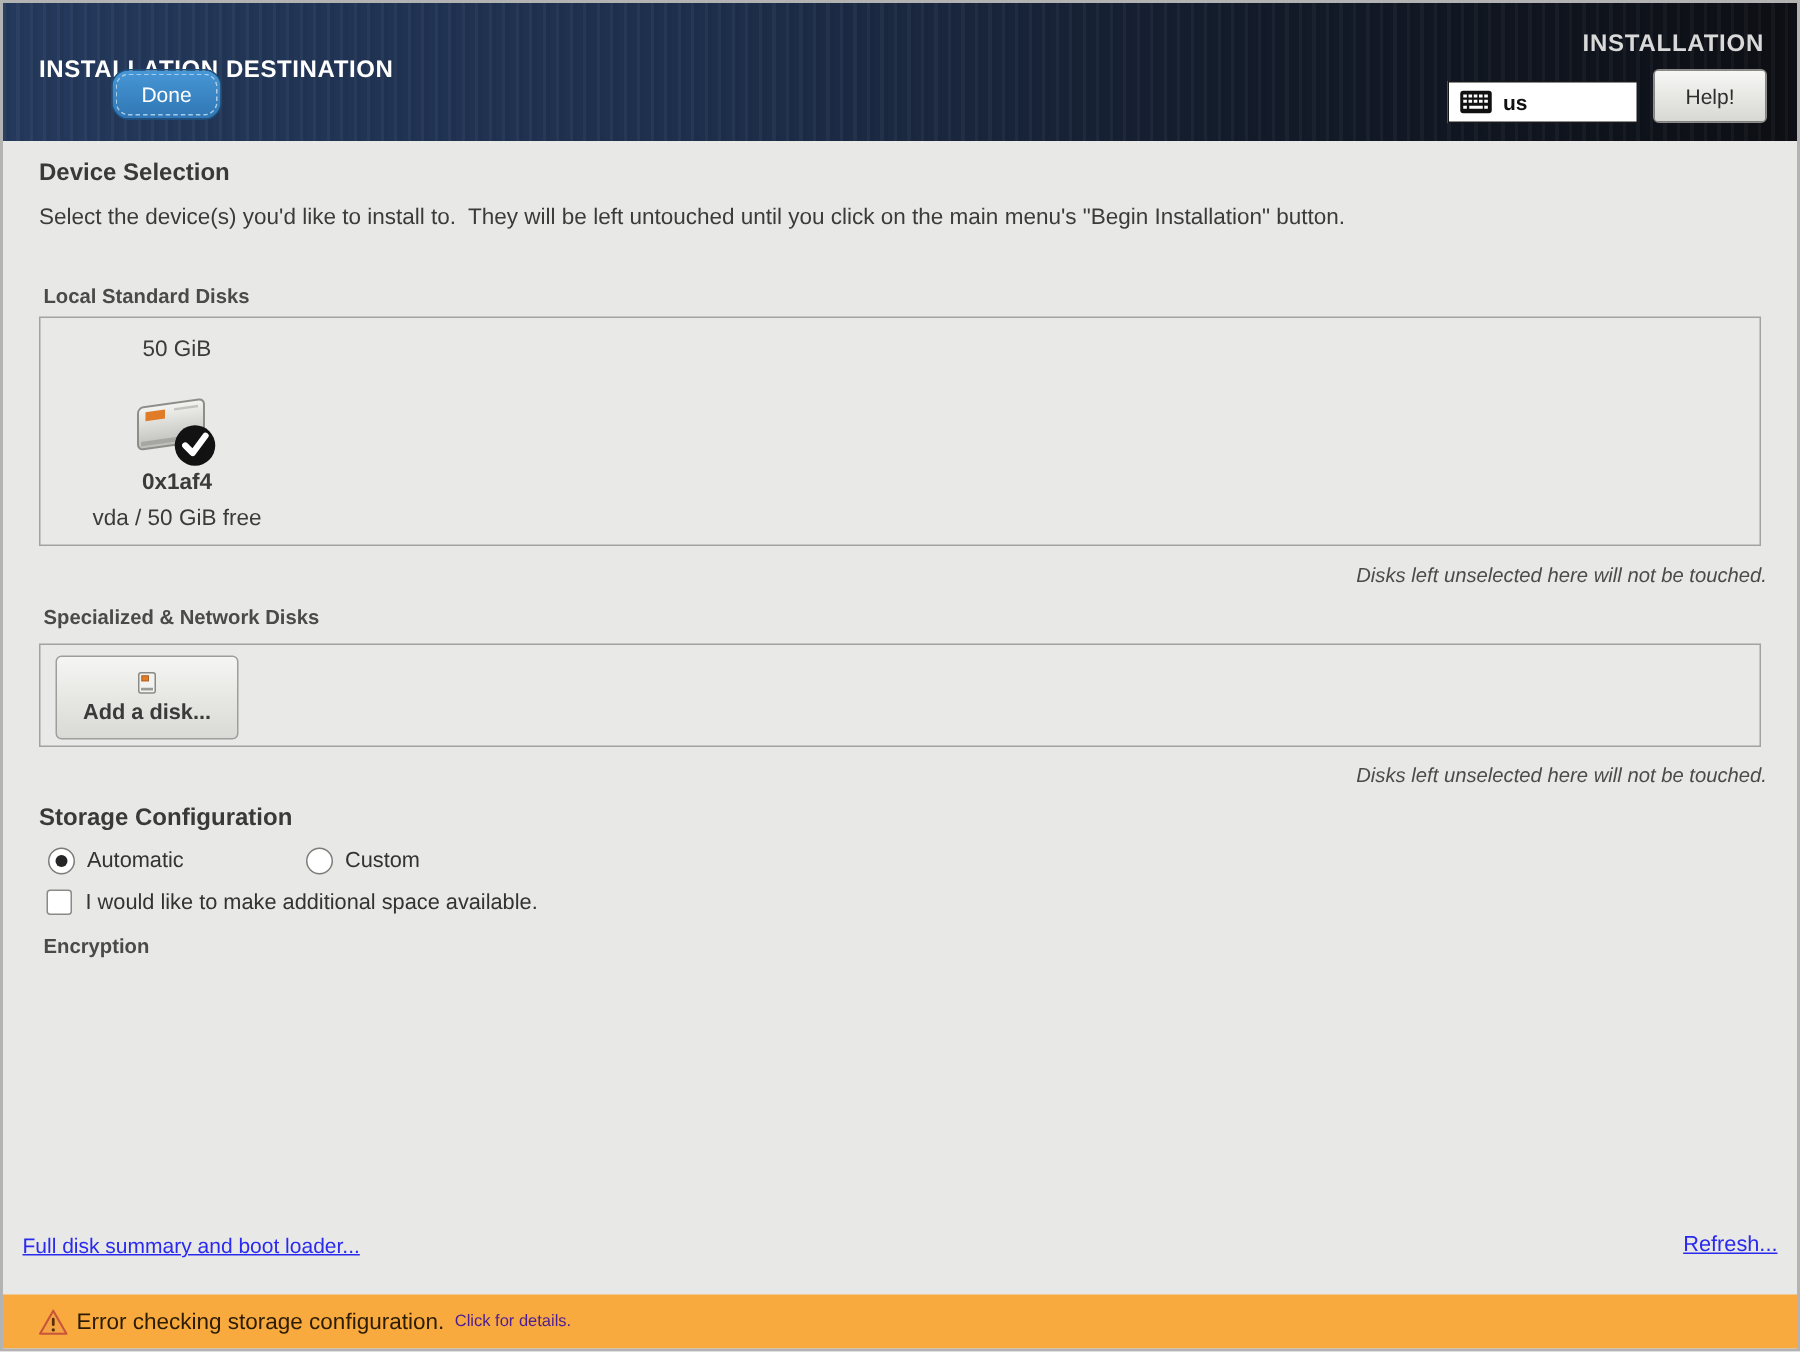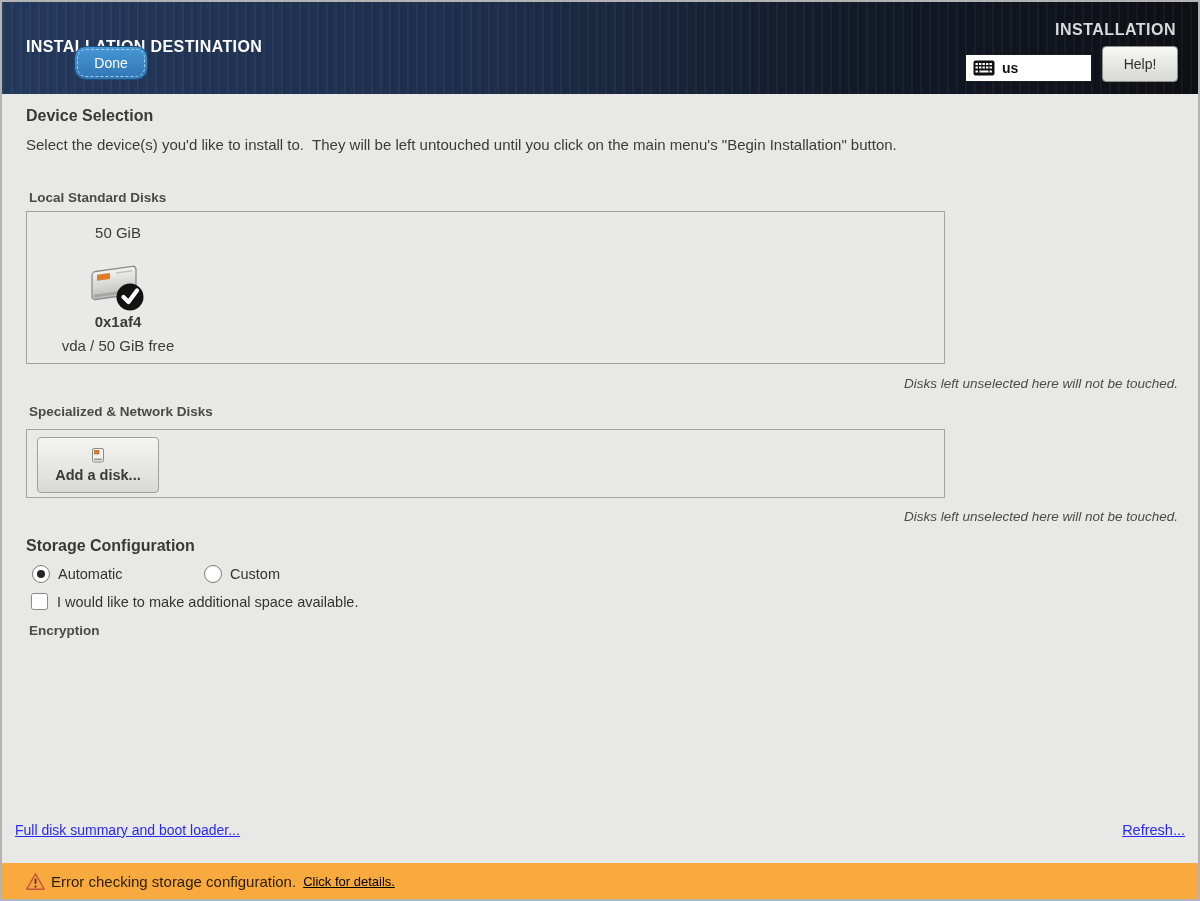--- a/index.html
+++ b/index.html
@@ -58,21 +58,21 @@
   }
   .desc {
     position: absolute; left: 24px; top: 134px;
     font-size: 15px; color: #3b3b3b; white-space: pre-wrap;
   }
   .sec-label {
     position: absolute; left: 27px;
     font-size: 13.5px; font-weight: bold; color: #4a4a4a;
   }
   .panel {
-    position: absolute; left: 24px; width: 919px;
+    position: absolute; left: 24px; width: 1148px;
     border: 1px solid #a2a2a0; background: #e9e9e8;
   }
   .note {
     position: absolute; right: 20px;
     font-size: 13.5px; font-style: italic; color: #4b4b4b; margin-left: 12px;
   }
 
   
   .disk-tile {
     position: absolute; left: 6px; top: 12px; width: 170px;
@@ -121,21 +121,21 @@
   }
   .footer-status { font-size: 14.5px; color: #454545; }
 
   
   .warn-bar {
     position: absolute; left: 0; right: 0; top: 861px; height: 36px;
     background: #f8aa3e;
     display: flex; align-items: center; padding-left: 23px; 
   }
   .warn-msg { font-size: 15px; color: #2b1c03; margin-left: 5px; }
-  .warn-link { font-size: 13px; color: #000000; text-decoration: underline; cursor: pointer; margin-left: 7px; }
+  .warn-link { font-size: 11px; color: #4c1d95; cursor: pointer; margin-left: 7px; }
 </style>
 </head>
 <body>
 
 <div id="screen">
 
   <div class="header">
     <div class="header-title">INSTALLATION DESTINATION</div>
     <button class="done-btn">Done</button>
     <div class="hub-label">INSTALLATION</div>

